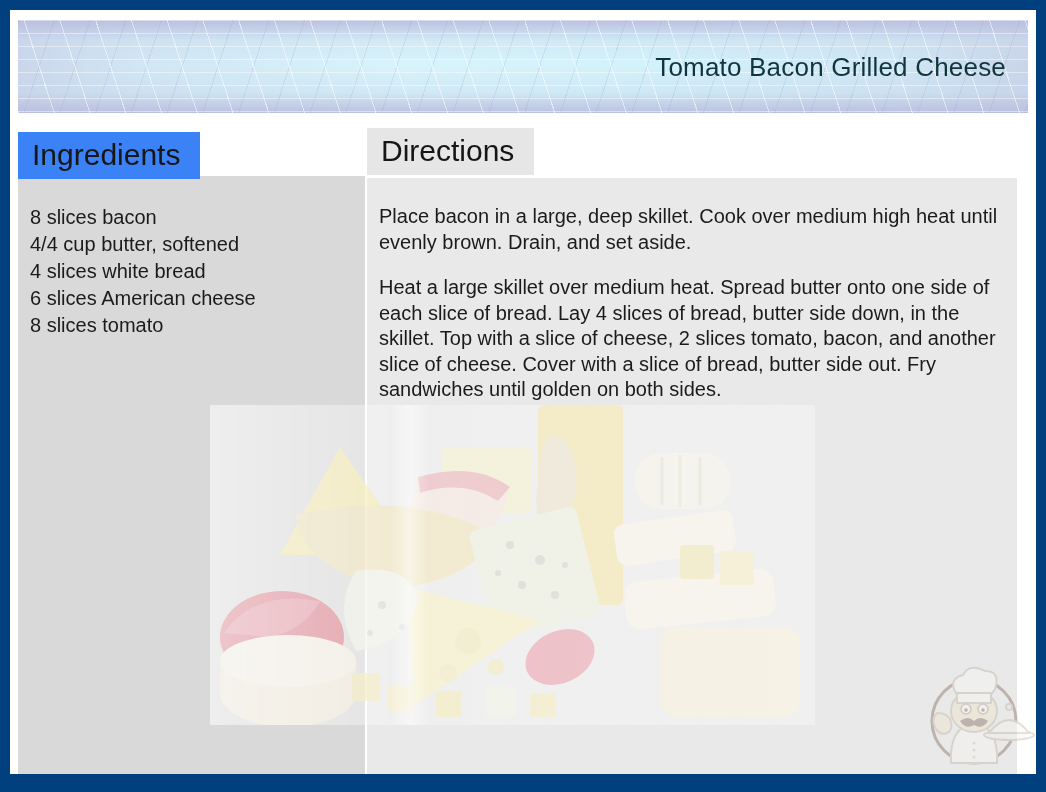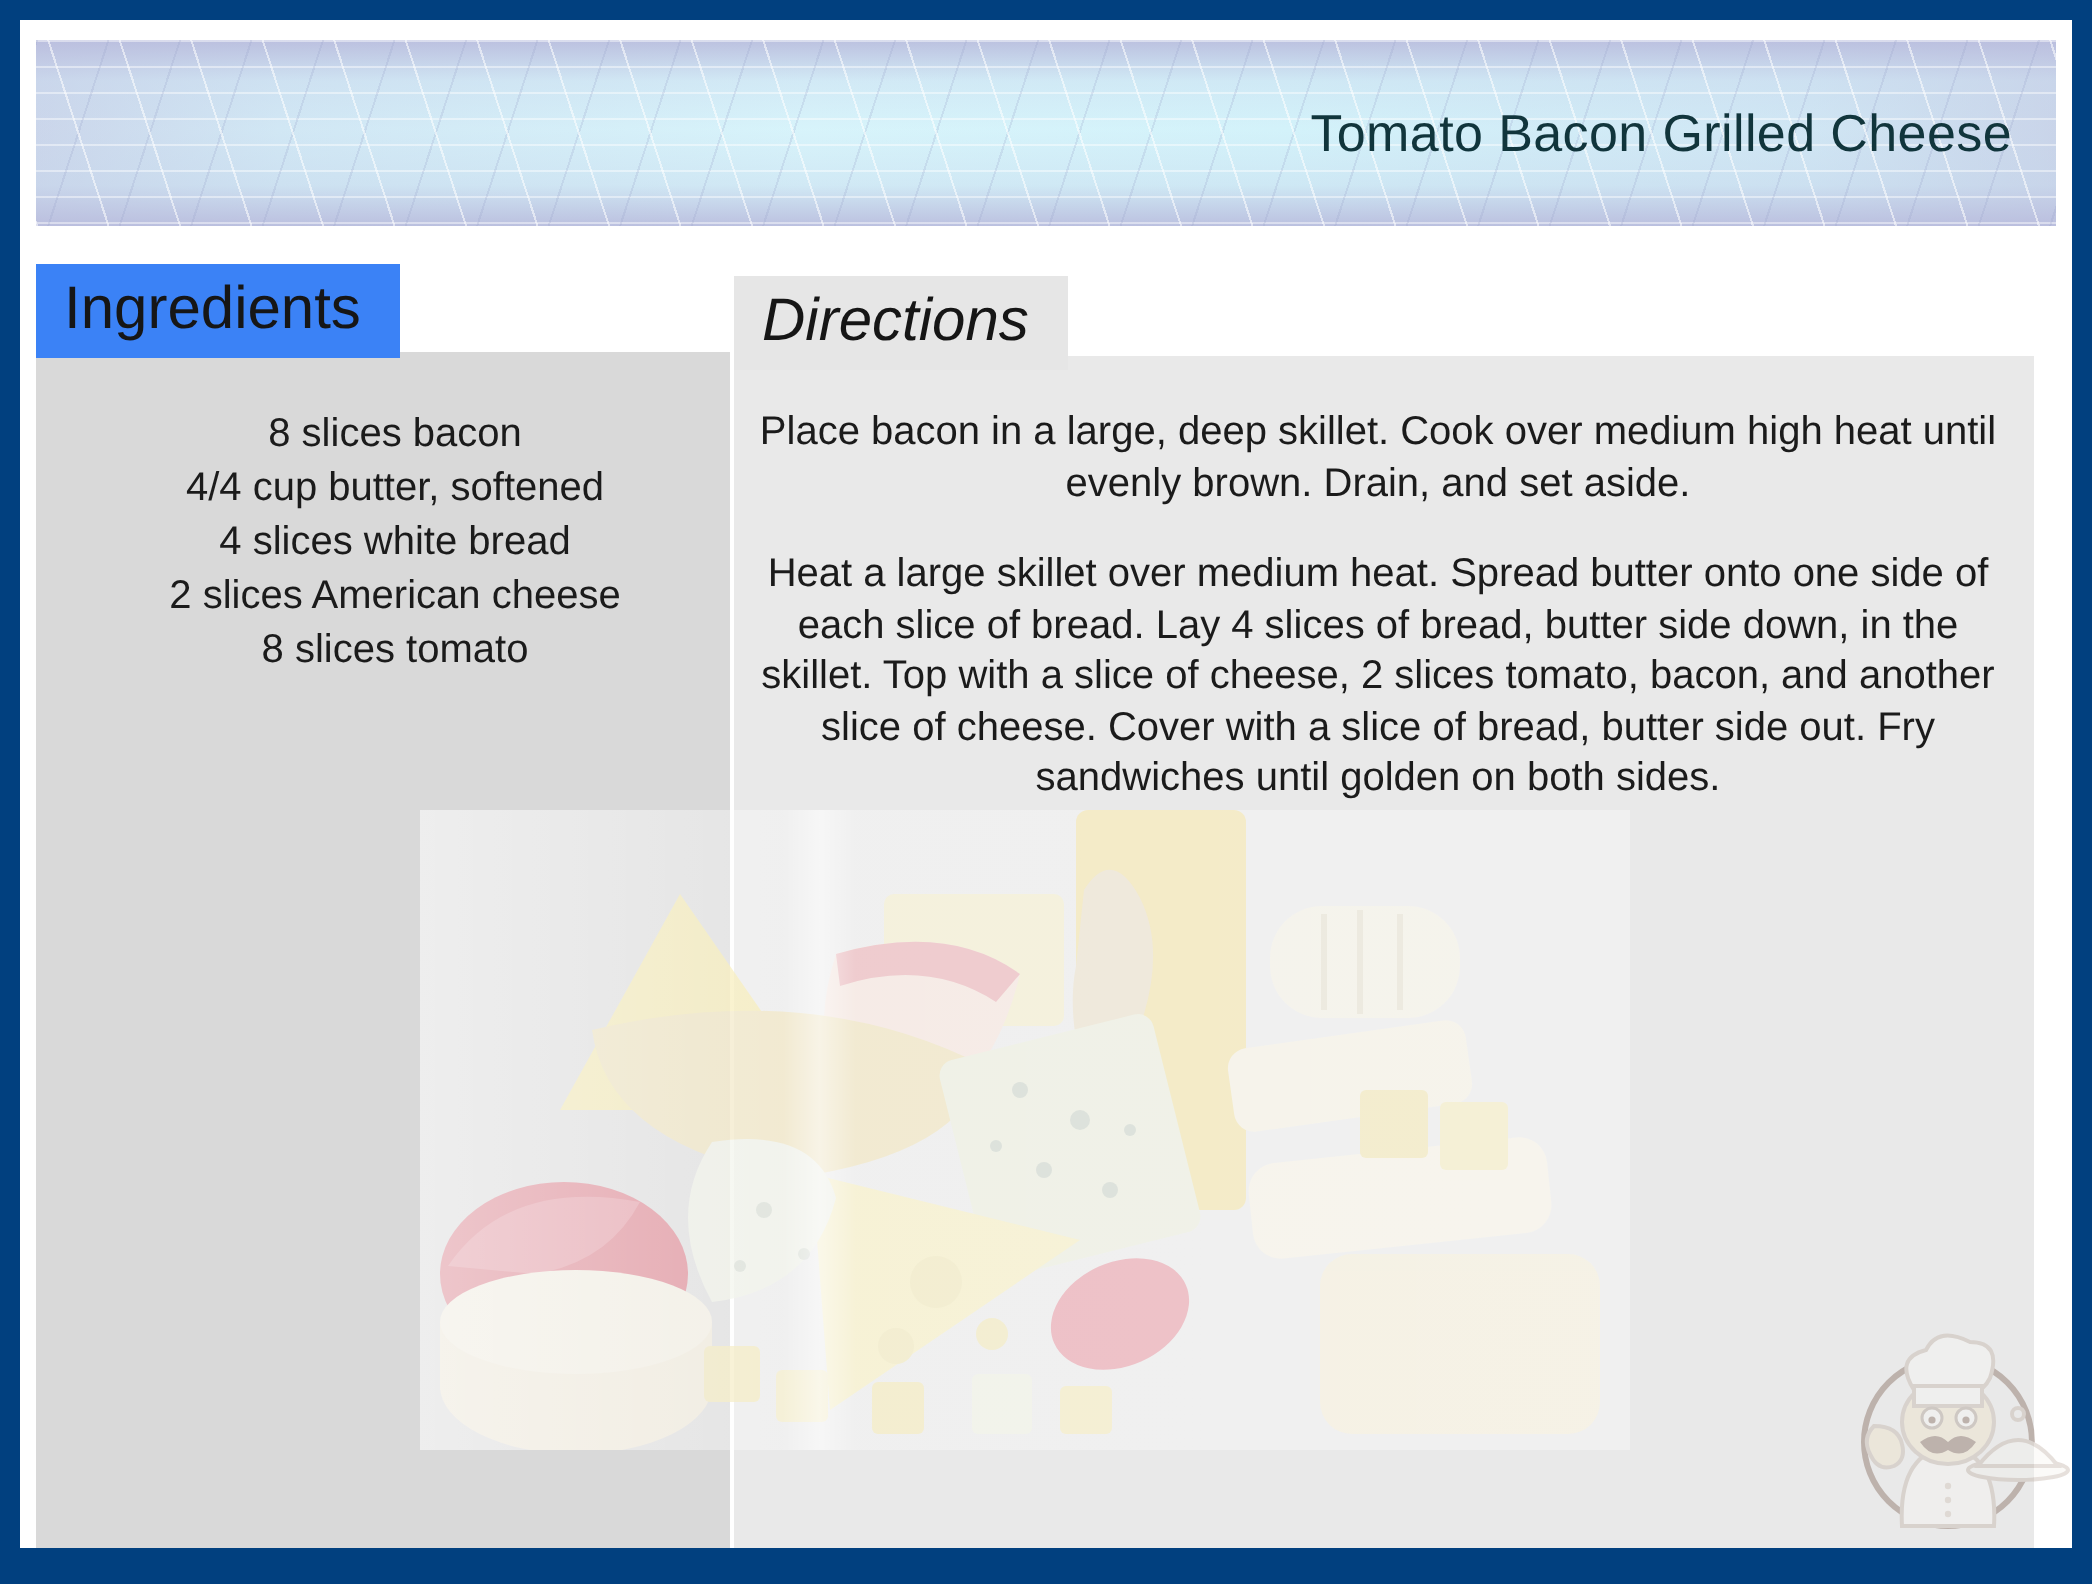--- a/index.html
+++ b/index.html
@@ -91,27 +91,26 @@
     position: absolute;
     background: #3b82f6;
     color: #161616;
     font-size: 30px;
     line-height: 38px;
     padding: 4px 20px 5px 14px;
     white-space: nowrap;
     z-index: 4;
   }
   .tab-ingredients { left: 8px;   top: 122px; }
-  .tab-directions  { left: 357px; top: 128px; background: #e6e6e6; font-style: italic; }
+  .tab-directions  { left: 357px; top: 118px; background: #e6e6e6; }
 
   
   .panel {
     position: absolute;
     overflow: hidden;
-    text-align: center;
   }
   .panel-ingredients {
     left: 8px;
     top: 166px;
     width: 347px;
     height: 612px;
     background: #d9d9d9;
   }
   .panel-directions {
     left: 357px;
@@ -182,21 +181,21 @@
     <div class="title-banner">
       <div class="banner-weave"></div>
       <div class="recipe-title">Tomato Bacon Grilled Cheese</div>
     </div>
 
     <div class="panel panel-ingredients">
       <ul class="ingredient-list">
         <li>8 slices bacon</li>
         <li>4/4 cup butter, softened</li>
         <li>4 slices white bread</li>
-        <li>2 slices American cheese</li>
+        <li>6 slices American cheese</li>
         <li>8 slices tomato</li>
       </ul>
     </div>
 
     <div class="panel panel-directions">
       <div class="directions-body">
         <p>Place bacon in a large, deep skillet. Cook over medium high heat until evenly brown. Drain, and set aside.</p>
         <p>Heat a large skillet over medium heat. Spread butter onto one side of each slice of bread. Lay 4 slices of bread, butter side down, in the skillet. Top with a slice of cheese, 2 slices tomato, bacon, and another slice of cheese. Cover with a slice of bread, butter side out. Fry sandwiches until golden on both sides.</p>
       </div>
     </div>

